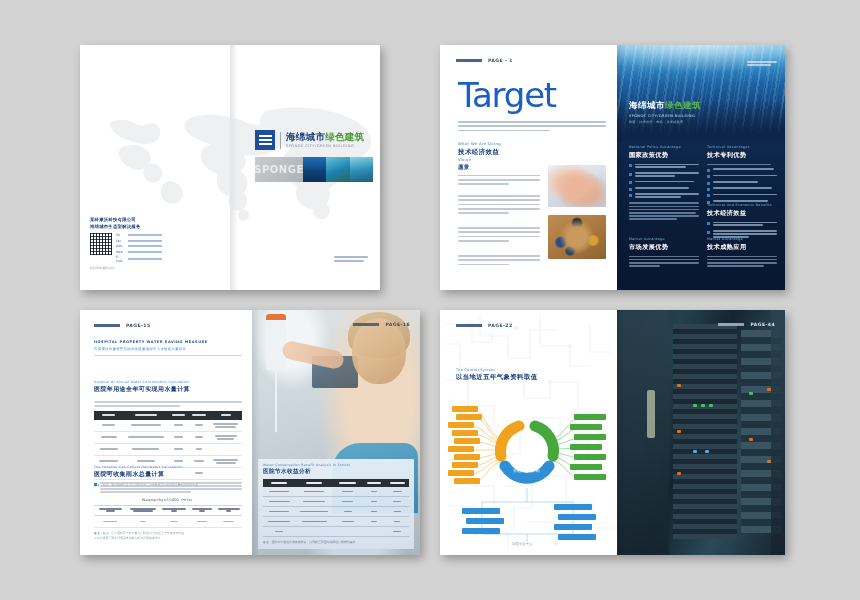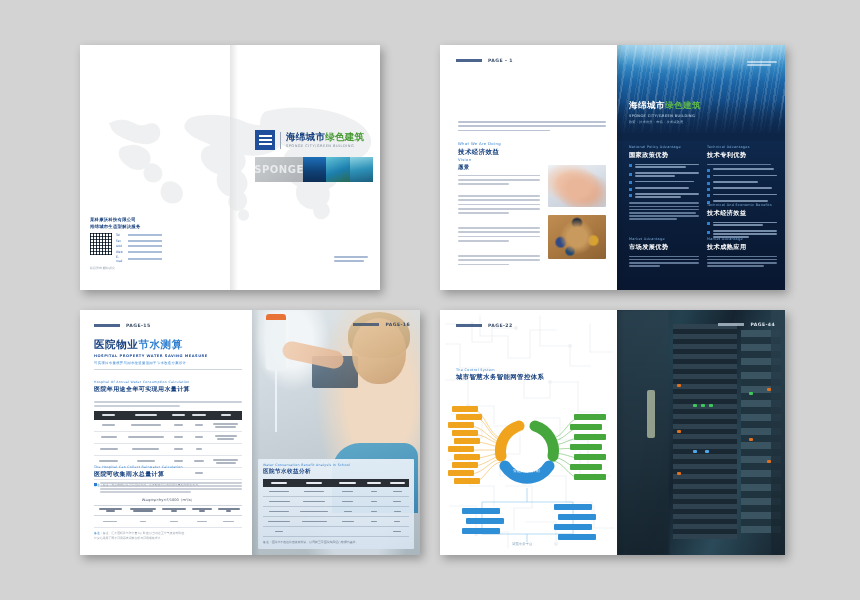--- a/index.html
+++ b/index.html
@@ -262,20 +262,21 @@
   </div>
 
   <div class="spread" id="sp2">
     <div class="page" style="left:0;width:177px;"></div>
 
     <div class="pg-head" style="left:16px;">
       <span class="hz"></span>
       <span class="pno">PAGE - 1</span>
     </div>
 
+    <div class="target-h1">Target</div>
 
     <div class="lead">
       <div class="ln"></div>
         <div class="ln"></div>
         <div class="ln s"></div>
     </div>
 
     <div class="col2">
       <div class="sec-en">What We Are Doing</div>
       <div class="sec-cn">技术经济效益</div>
@@ -464,21 +465,20 @@
 
   <div class="spread" id="sp3">
     <div class="page" style="left:0;width:172px;"></div>
 
     <div class="pg-head" style="left:14px;">
       <span class="hz"></span>
       <span class="pno">PAGE-15</span>
     </div>
 
     <div style="position:absolute;left:14px;top:28px;width:148px;">
-      <div class="h1-cn"><span>医院物业</span><span class="g">节水测算</span></div>
       <div class="h1-en">HOSPITAL PROPERTY WATER SAVING MEASURE</div>
       <div class="h1-sub">可实现日水量核算与用水改造量适用于节水改造方案设计</div>
       <div class="rule"></div>
     </div>
 
     <div style="position:absolute;left:14px;top:70px;width:148px;">
       <div class="ov-en">Hospital Of Annual Water Consumption Calculation</div>
       <div class="ov-cn" style="font-size:6px">医院年用途全年可实现用水量计算</div>
       <div style="height:4px"></div>
       <div class="ln" style="height:1.7px;background:#c9d0da;width:100%"></div>
@@ -813,21 +813,21 @@
         </g>
       </svg>
 
       <div class="pg-head" style="left:16px;">
         <span class="hz"></span>
         <span class="pno">PAGE-22</span>
       </div>
 
       <div style="position:absolute;left:16px;top:58px;">
         <div class="dg-en">The Control System</div>
-        <div class="dg-cn">城市智慧水务智能网管控体系</div>
+        <div class="dg-cn">以当地近五年气象资料取值</div>
       </div>
 
       <svg viewBox="0 0 177 160" style="position:absolute;left:0;top:82px;width:177px;height:160px;">
 
         <g stroke="#f0a41e" stroke-width=".55" fill="none" opacity=".85">
           <path d="M62 46C50 46 44 18 34 18"></path>
             <path d="M62 48C50 48 46 26 36 26"></path>
           <path d="M62 50C50 50 44 34 30 34"></path>
             <path d="M62 52C52 52 46 42 32 42"></path>
           <path d="M62 55C52 55 48 50 34 50"></path>

